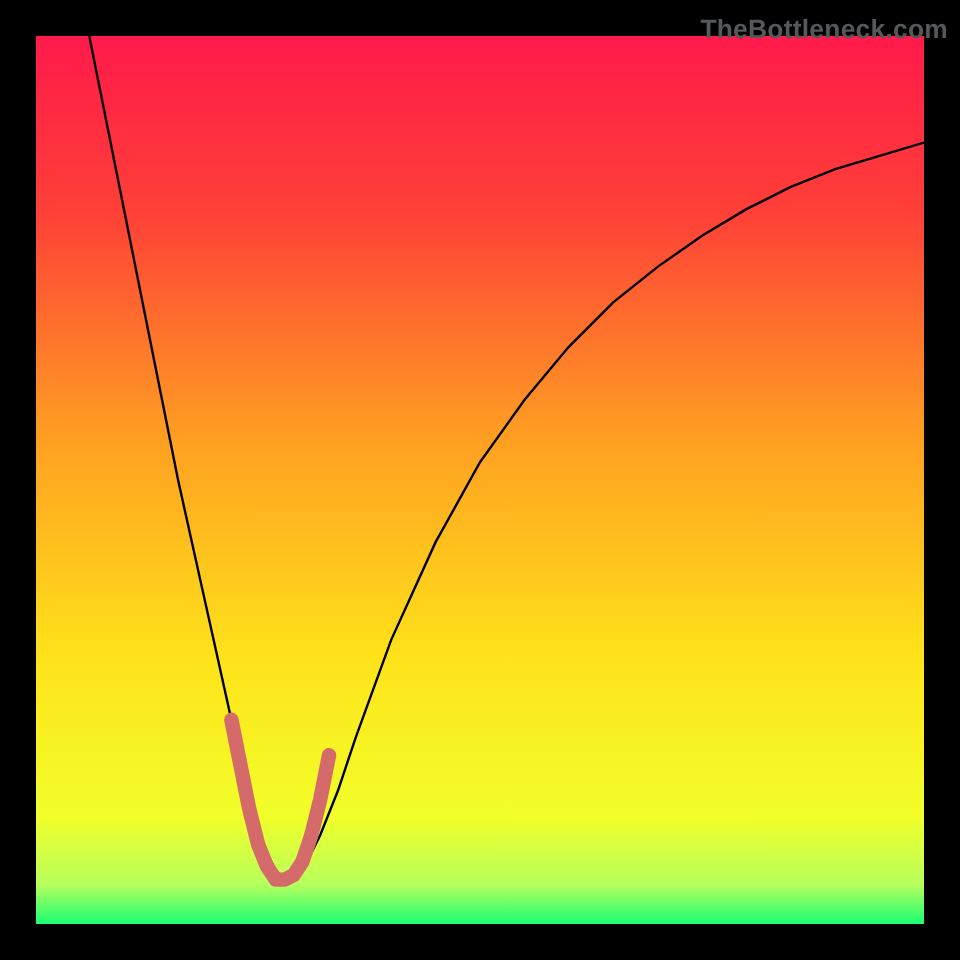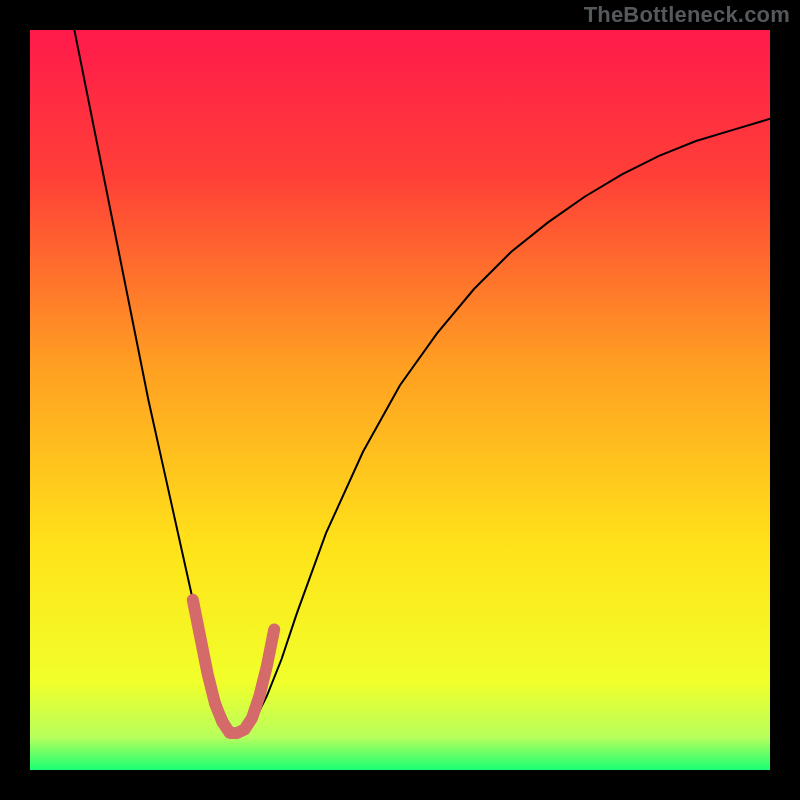--- a/index.html
+++ b/index.html
@@ -12,21 +12,21 @@
     overflow: hidden;
   }
   .frame {
     position: relative;
     width: 800px;
     height: 800px;
     background: #000;
   }
   .watermark {
     position: absolute;
-    top: 2px;
+    top: 12px;
     right: 10px;
     color: #55595c;
     font-size: 22px;
     font-weight: 600;
     letter-spacing: 0.2px;
     z-index: 10;
   }
   svg.plot {
     position: absolute;
     left: 30px;

